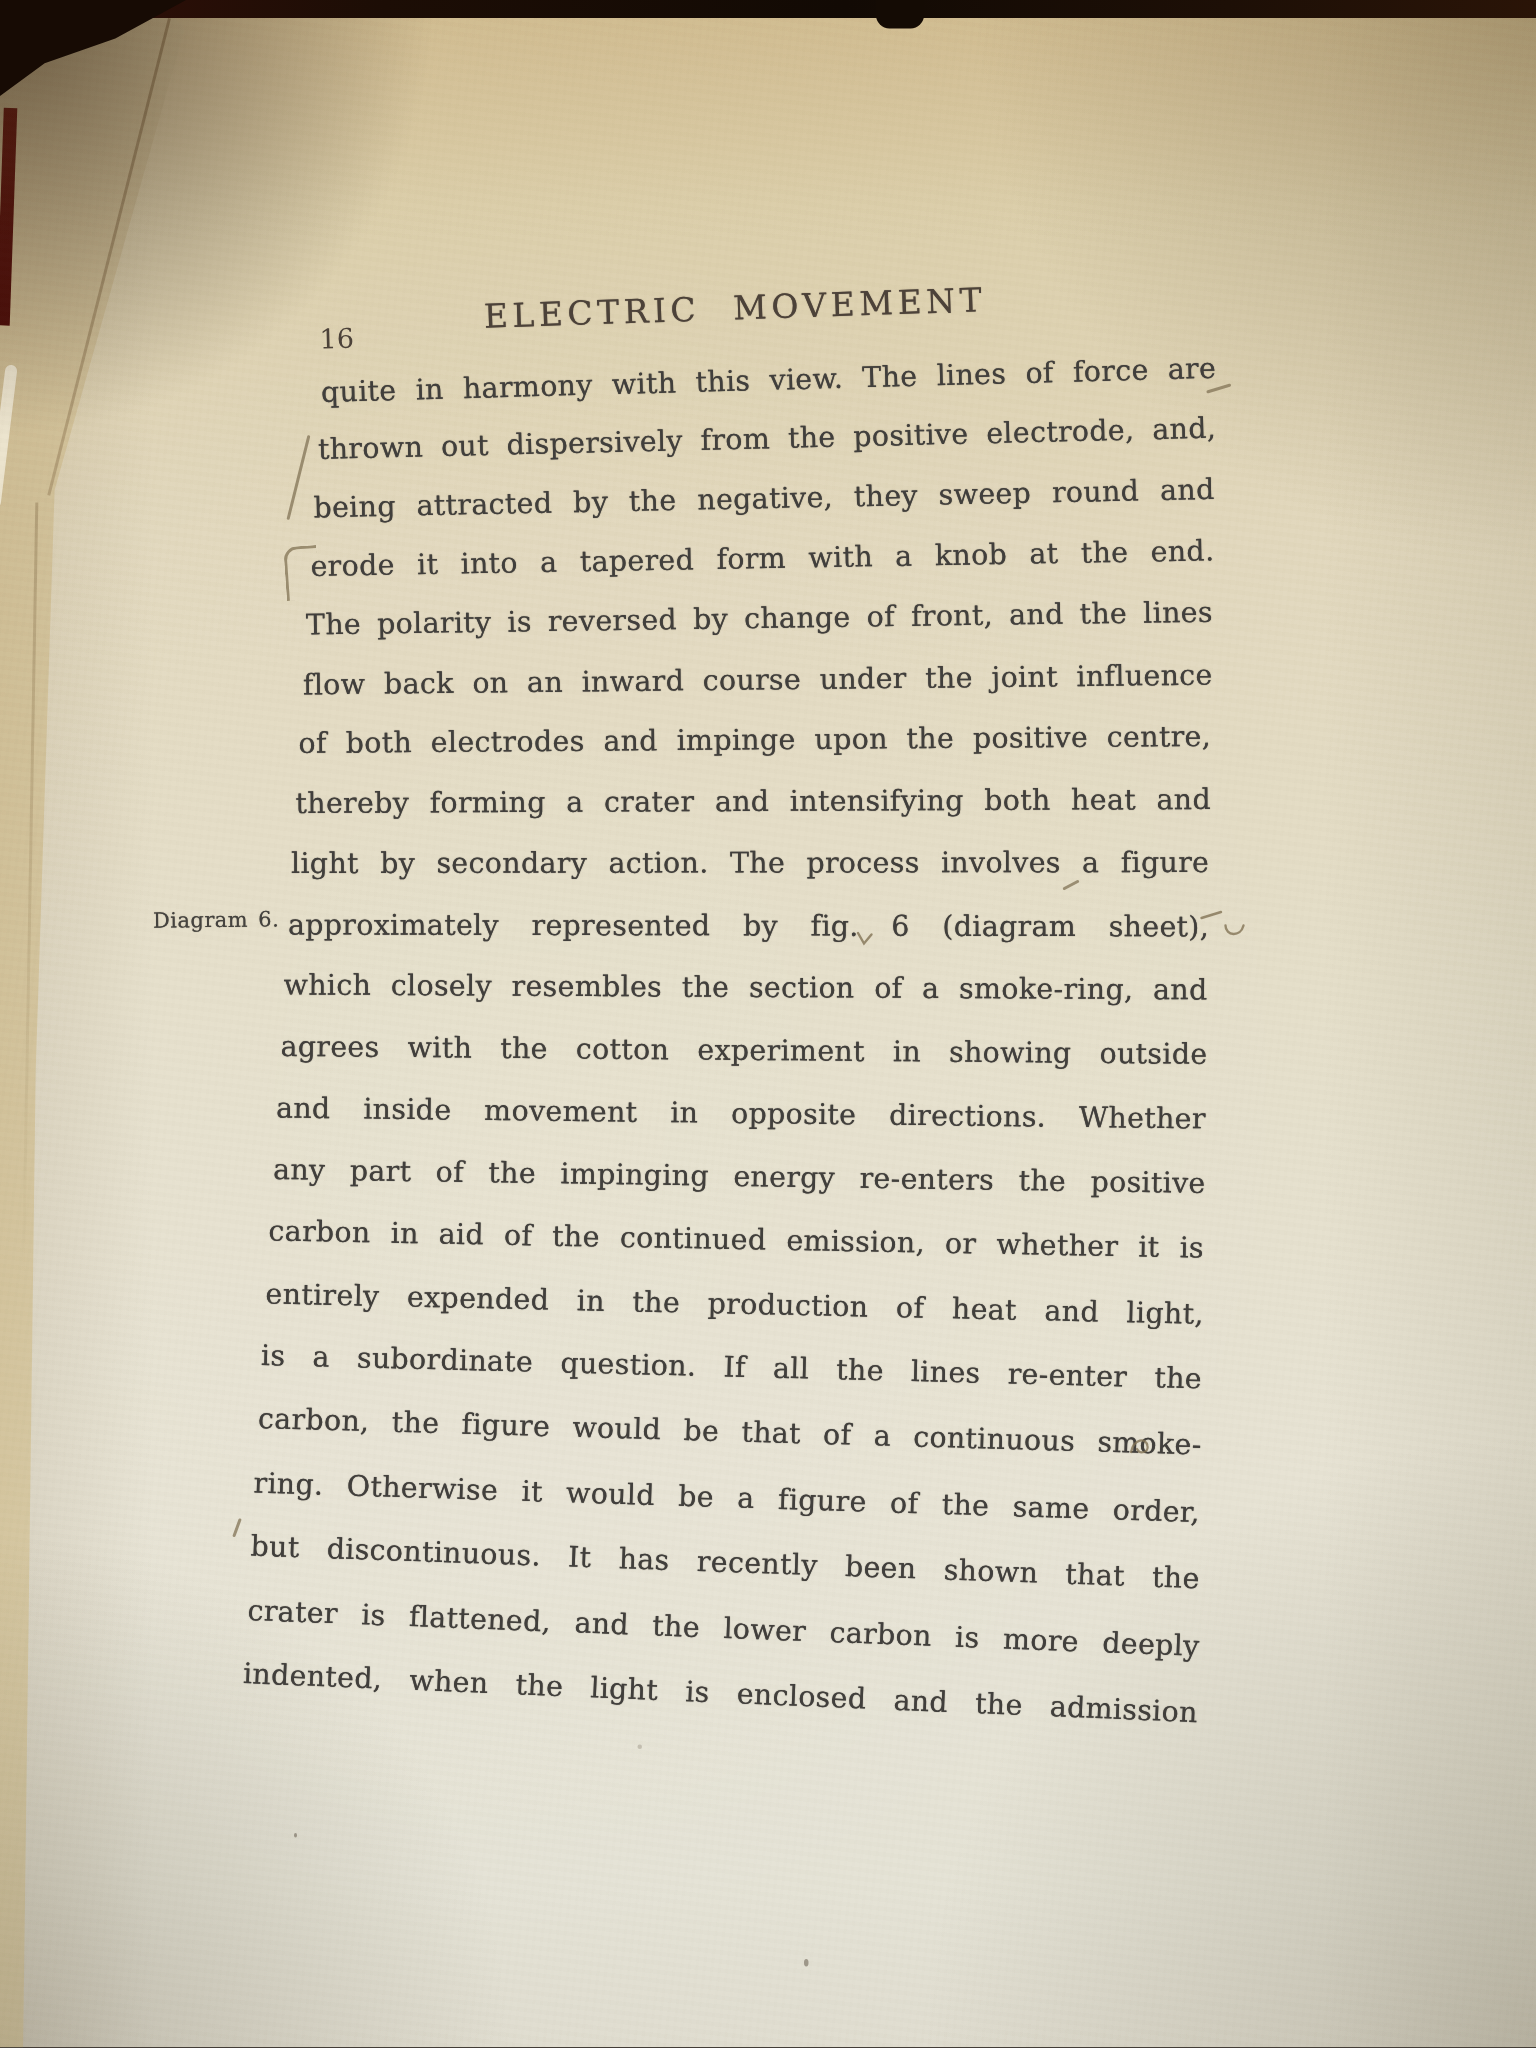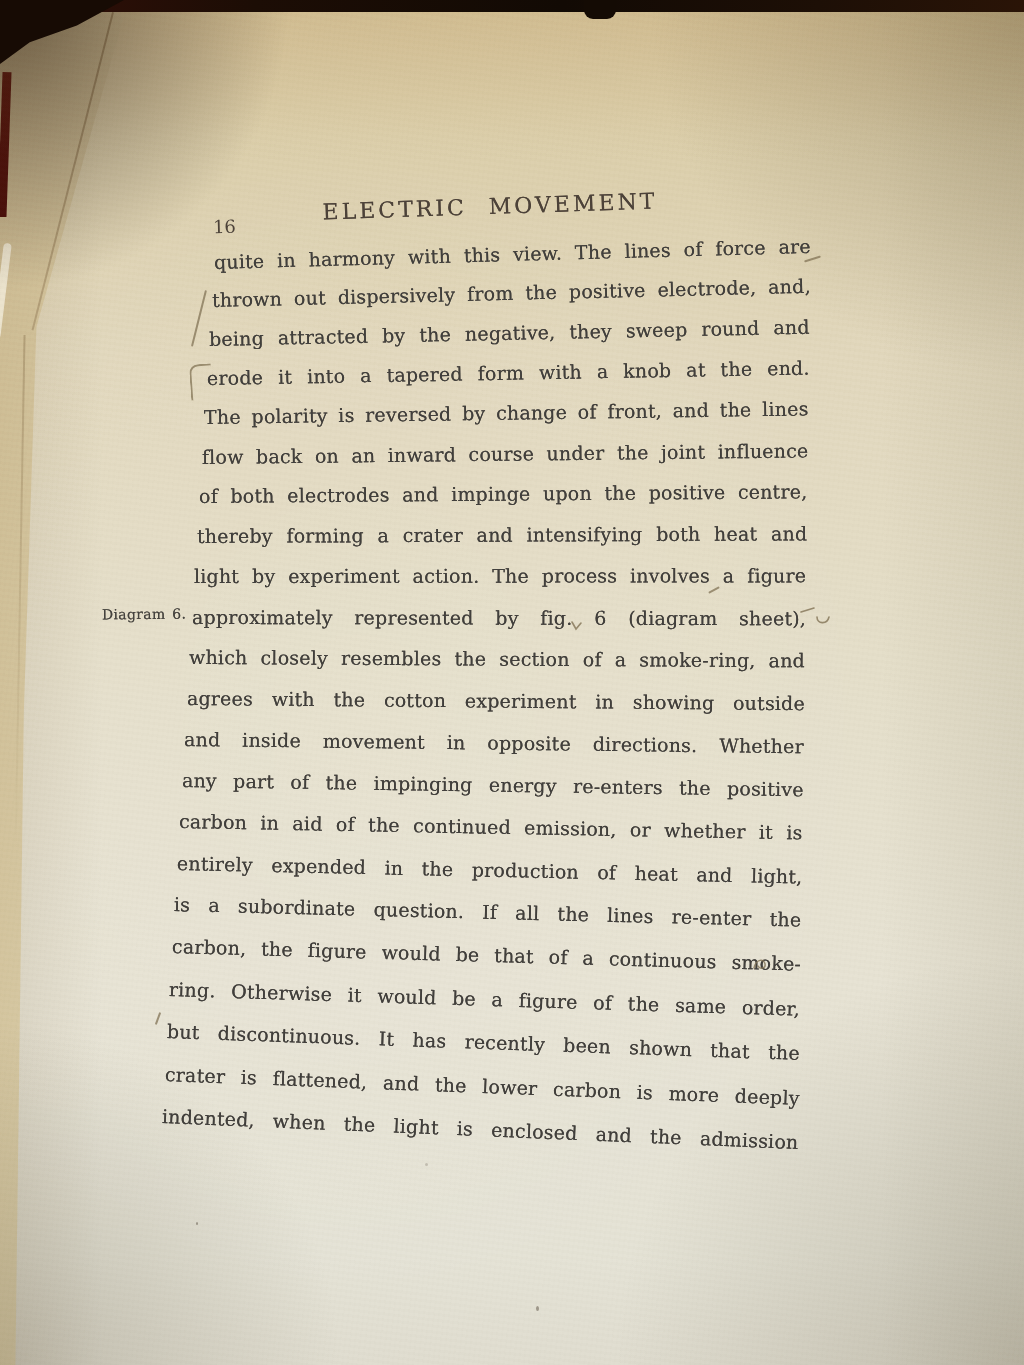--- a/index.html
+++ b/index.html
@@ -111,21 +111,21 @@
   <div class="margin-note">Diagram 6.</div>
   <div class="text-block" id="text-block">
       <div class="text-line" style="top: -5.5px; left: 114px; width: 597px; transform: rotate(-1.55deg);">quite in harmony with this view. The lines of force are</div>
       <div class="text-line" style="top: 33.1px; left: 111.5px; width: 598.9px; transform: rotate(-1.36deg);">thrown out dispersively from the positive electrode, and,</div>
       <div class="text-line" style="top: 71.9px; left: 109px; width: 600.8px; transform: rotate(-1.18deg);">being attracted by the negative, they sweep round and</div>
       <div class="text-line" style="top: 110.9px; left: 106.6px; width: 602.7px; transform: rotate(-0.99deg);">erode it into a tapered form with a knob at the end.</div>
       <div class="text-line" style="top: 150.2px; left: 104.1px; width: 604.6px; transform: rotate(-0.81deg);">The polarity is reversed by change of front, and the lines</div>
       <div class="text-line" style="top: 189.6px; left: 101.6px; width: 606.5px; transform: rotate(-0.62deg);">flow back on an inward course under the joint influence</div>
       <div class="text-line" style="top: 229.3px; left: 99.1px; width: 608.4px; transform: rotate(-0.44deg);">of both electrodes and impinge upon the positive centre,</div>
       <div class="text-line" style="top: 269.1px; left: 96.7px; width: 610.3px; transform: rotate(-0.25deg);">thereby forming a crater and intensifying both heat and</div>
-      <div class="text-line" style="top: 309.2px; left: 94.2px; width: 612.2px; transform: rotate(-0.06deg);">light by experiment action. The process involves a figure</div>
+      <div class="text-line" style="top: 309.2px; left: 94.2px; width: 612.2px; transform: rotate(-0.06deg);">light by secondary action. The process involves a figure</div>
       <div class="text-line" style="top: 349.5px; left: 91.7px; width: 614.1px; transform: rotate(0.12deg);">approximately represented by fig. 6 (diagram sheet),</div>
       <div class="text-line" style="top: 390px; left: 89.2px; width: 616px; transform: rotate(0.31deg);">which closely resembles the section of a smoke-ring, and</div>
       <div class="text-line" style="top: 430.7px; left: 86.8px; width: 618px; transform: rotate(0.49deg);">agrees with the cotton experiment in showing outside</div>
       <div class="text-line" style="top: 471.6px; left: 84.3px; width: 619.9px; transform: rotate(0.68deg);">and inside movement in opposite directions. Whether</div>
       <div class="text-line" style="top: 512.7px; left: 81.8px; width: 621.8px; transform: rotate(0.86deg);">any part of the impinging energy re-enters the positive</div>
       <div class="text-line" style="top: 554.1px; left: 79.3px; width: 623.7px; transform: rotate(1.05deg);">carbon in aid of the continued emission, or whether it is</div>
       <div class="text-line" style="top: 595.6px; left: 76.9px; width: 625.6px; transform: rotate(1.24deg);">entirely expended in the production of heat and light,</div>
       <div class="text-line" style="top: 637.4px; left: 74.4px; width: 627.5px; transform: rotate(1.42deg);">is a subordinate question. If all the lines re-enter the</div>
       <div class="text-line" style="top: 679.3px; left: 71.9px; width: 629.4px; transform: rotate(1.61deg);">carbon, the figure would be that of a continuous smoke-</div>
       <div class="text-line" style="top: 721.5px; left: 69.4px; width: 631.3px; transform: rotate(1.79deg);">ring. Otherwise it would be a figure of the same order,</div>

